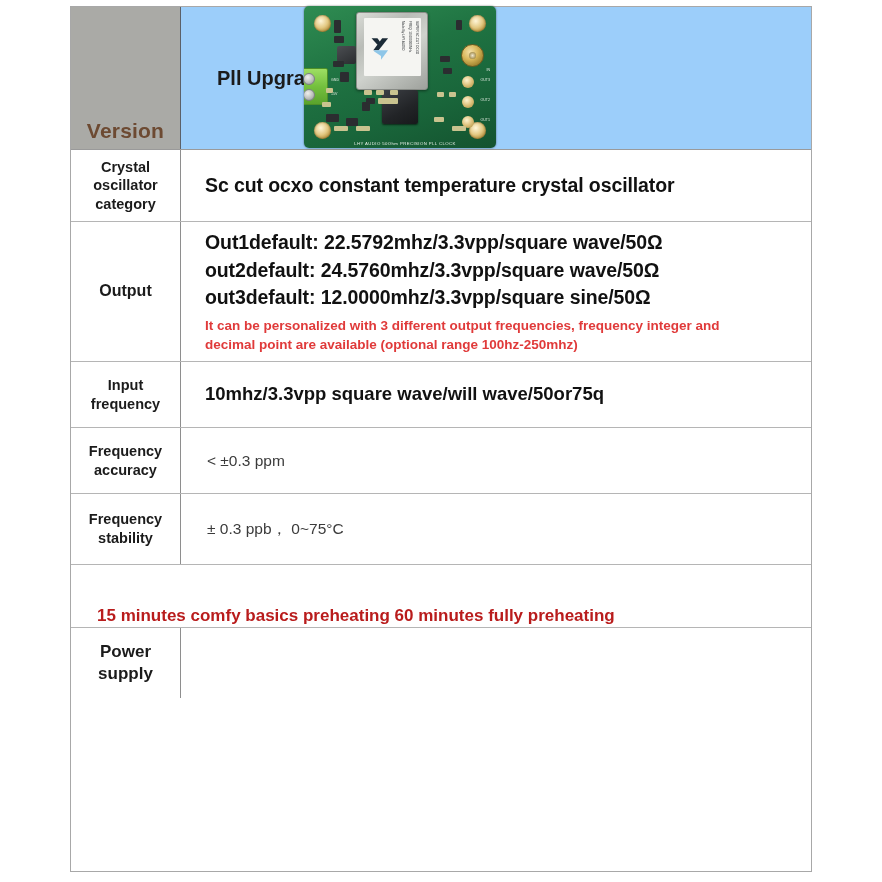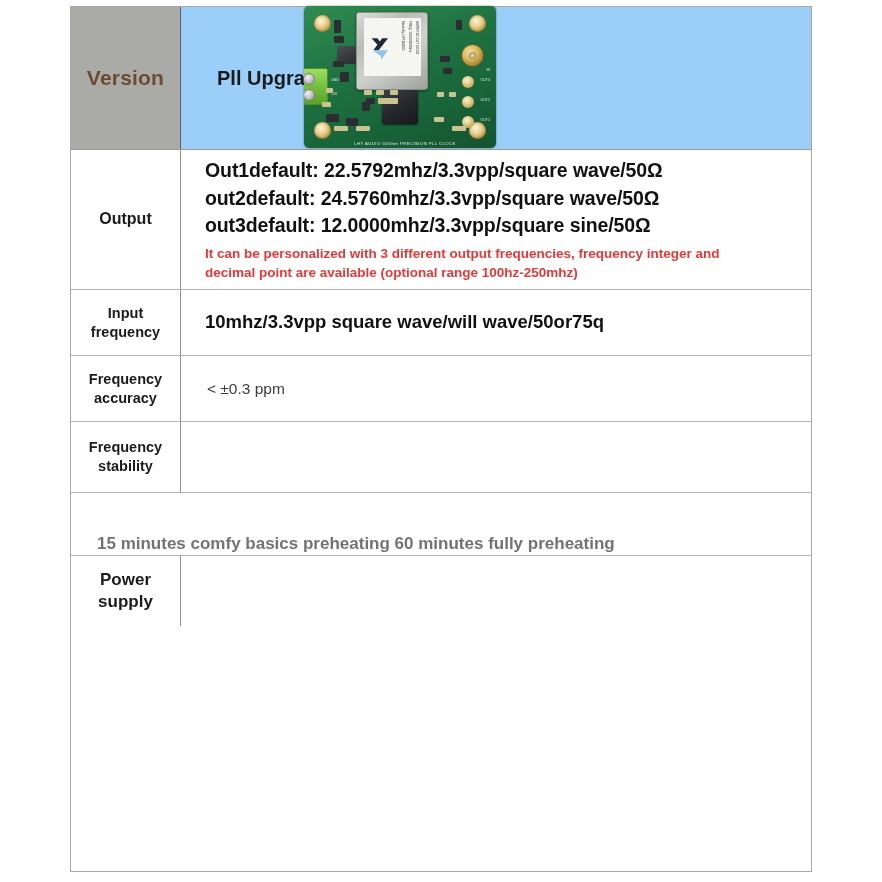--- a/index.html
+++ b/index.html
@@ -50,20 +50,21 @@
 
   
   .row-header { height: 143px; border-bottom: 1px solid #9a9a9a; }
   .row-header .cell-label {
     background: #aaaaa6;
     color: #6d4a32;
     font-size: 21px;
     font-weight: bold;
     letter-spacing: .2px;
     border-right: 1px solid #5b6068;
+    align-items: flex-end;
   }
   .row-header .cell-value {
     background: #9ccefa;
     padding-left: 36px;
   }
   .version-text {
     font-size: 20px;
     font-weight: bold;
     color: #1b1b1b;
   }
@@ -103,21 +104,21 @@
   .val-red {
     font-size: 13.5px;
     font-weight: bold;
     color: #e03a3a;
     line-height: 1.42;
     margin-top: 4px;
   }
   .val-brown {
     font-size: 17px;
     font-weight: bold;
-    color: #737373;
+    color: #b91c1c;
     line-height: 1.4;
     margin-top: 40px;
   }
   .out-line { white-space: nowrap; }
   .switch-line { white-space: nowrap; }
 
   
   .pcb-photo {
     position: absolute;
     left: 302px; top: 2px;
@@ -229,20 +230,26 @@
 
     <div class="row row-header">
       <div class="cell-label">
         <span>Version</span>
       </div>
       <div class="cell-value">
         <span class="version-text">Pll Upgraded version</span>
       </div>
     </div>
 
+    <div class="row row-crystal">
+      <div class="cell-label lbl-sm">Crystal oscillator category</div>
+      <div class="cell-value">
+        <span class="val-big">Sc cut ocxo constant temperature crystal oscillator</span>
+      </div>
+    </div>
 
     <div class="row row-output">
       <div class="cell-label lbl-lg">Output</div>
       <div class="cell-value">
         <span class="val-big out-line">Out1default: 22.5792mhz/3.3vpp/square wave/50Ω</span>
         <span class="val-big out-line">out2default: 24.5760mhz/3.3vpp/square wave/50Ω</span>
         <span class="val-big out-line">out3default: 12.0000mhz/3.3vpp/square sine/50Ω</span>
         <span class="val-red">It can be personalized with 3 different output frequencies, frequency integer and</span>
         <span class="val-red" style="margin-top:0">decimal point are available (optional range 100hz-250mhz)</span>
       </div>
@@ -258,20 +265,23 @@
 
     <div class="row row-accuracy">
       <div class="cell-label lbl-sm">Frequency accuracy</div>
       <div class="cell-value" style="padding-left:26px">
         <span class="val-plain">&lt; ±0.3 ppm</span>
       </div>
     </div>
 
     <div class="row row-stability">
       <div class="cell-label lbl-sm">Frequency stability</div>
+      <div class="cell-value" style="padding-left:26px">
+        <span class="val-plain">± 0.3 ppb， 0~75°C</span>
+      </div>
     </div>
 
     <div class="row row-preheat">
       <div class="cell-value" style="padding-left:26px">
         <span class="val-brown">15 minutes comfy basics preheating 60 minutes fully preheating</span>
       </div>
     </div>
 
     <div class="row row-power">
       <div class="cell-label lbl-md">Power supply</div>

